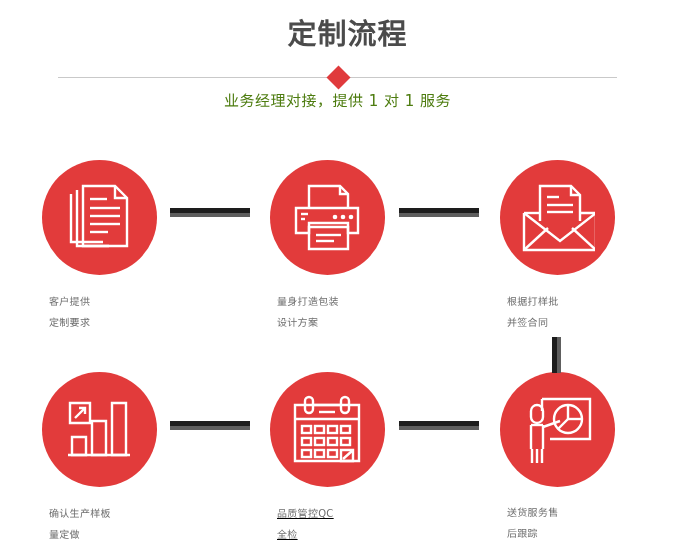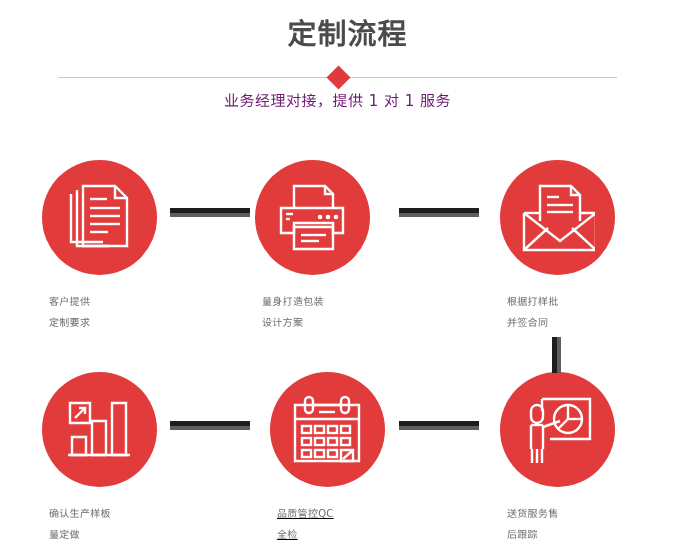--- a/index.html
+++ b/index.html
@@ -62,21 +62,21 @@
     background: #e03a3c;
     transform: rotate(45deg);
   }
   .page-subtitle {
     position: absolute;
     left: 0;
     top: 91px;
     width: 675px;
     text-align: center;
     font-size: 15px;
-    color: #701a75;
+    color: #4d7c0f;
     letter-spacing: 0.5px;
     line-height: 21px;
   }
 
   
   .flow {
     position: absolute;
     left: 0;
     top: 0;
     width: 675px;
@@ -110,25 +110,25 @@
     display: block;
     width: 100px;
     margin-left: auto;
     margin-right: auto;
     white-space: pre-line;
     letter-spacing: 0.3px;
   }
 
   
   .step-1 { left: 9px;   top: 160px; }
-  .step-2 { left: 222px; top: 160px; }
+  .step-2 { left: 237px; top: 160px; }
   .step-3 { left: 467px; top: 160px; }
   .step-4 { left: 9px;   top: 372px; }
   .step-5 { left: 237px; top: 372px; text-decoration: underline; }
-  .step-6 { left: 467px; top: 372px; }
+  .step-6 { left: 467px; top: 372px; font-family: Liberation Mono, monospace; }
 
   
   .conn-h {
     position: absolute;
     width: 80px;
     height: 9px;
   }
   .conn-h .bar-dark {
     position: absolute;
     left: 0; top: 0;

